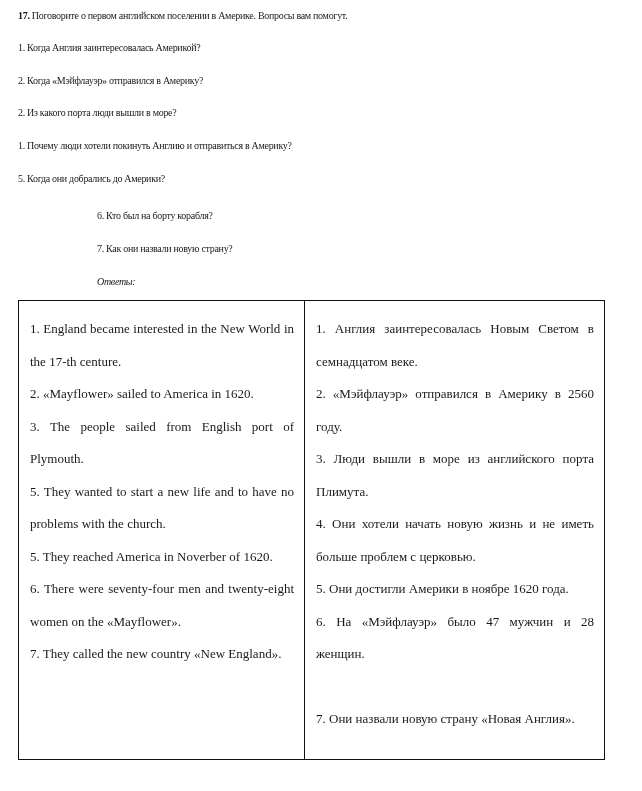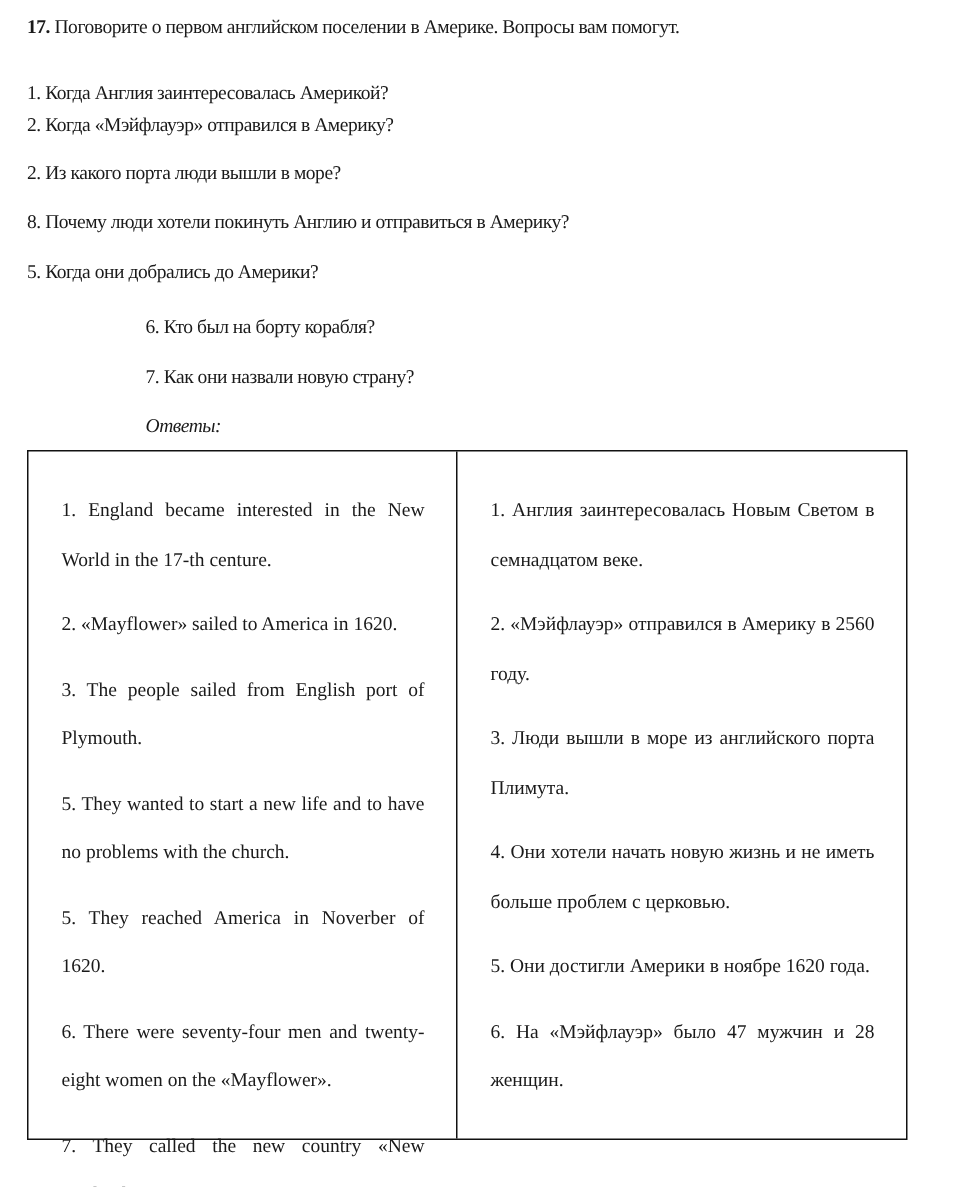--- a/index.html
+++ b/index.html
@@ -3,21 +3,21 @@
   <meta charset="utf-8">
   <style>
     html, body { margin: 0; padding: 0; background: #ffffff; }
     body {
       width: 642px; height: 791px; position: relative; overflow: hidden;
       font-family: "DejaVu Serif", "Liberation Serif", serif;
       color: #1a1a1a;
     }
     .line {
       position: absolute; left: 18px; white-space: nowrap;
-      font-size: 13px; letter-spacing: -0.3px;
+      font-size: 10px; letter-spacing: -0.3px;
       font-family: "Liberation Serif", serif;
     }
     .line.indent { left: 52px; margin-left: 45px; }
     .num-bold { font-weight: bold; }
     .answers-label { font-style: italic; }
     .table {
       position: absolute; left: 18px; top: 300px;
       width: 587px; height: 460px;
       border: 1.5px solid #111;
       box-sizing: border-box;
@@ -25,35 +25,35 @@
     }
     .col {
       box-sizing: border-box; position: relative;
       padding: 12px 10px 0 11px;
       font-family: "Liberation Serif", serif;
       font-size: 13px; line-height: 32.5px;
       text-align: justify;
     }
     .col.left { width: 286px; border-right: 1.5px solid #111; }
     .col.right { width: 299px; }
-    .para { margin: 11px; }
+    .para { margin: 0; }
     .spacer { height: 32.5px; }
   </style>
 </head>
 <body>
 
 <div class="line" style="top:10px;">
   <span class="num-bold">17.</span>
   <span>Поговорите о первом английском поселении в Америке. Вопросы вам помогут.</span>
 </div>
 
-<div class="line" style="top:54px;text-align:right;">1. Когда Англия заинтересовалась Америкой?</div>
+<div class="line" style="top:42px;text-align:right;">1. Когда Англия заинтересовалась Америкой?</div>
 <div class="line" style="top:75px;">2. Когда «Мэйфлауэр» отправился в Америку?</div>
 <div class="line" style="top:107px;">2. Из какого порта люди вышли в море?</div>
-<div class="line" style="top:140px;">8. Почему люди хотели покинуть Англию и отправиться в Америку?</div>
+<div class="line" style="top:140px;">1. Почему люди хотели покинуть Англию и отправиться в Америку?</div>
 <div class="line" style="top:173px;">5. Когда они добрались до Америки?</div>
 <div class="line indent" style="top:210px;">6. Кто был на борту корабля?</div>
 <div class="line indent" style="top:243px;">7. Как они назвали новую страну?</div>
 <div class="line indent answers-label" style="top:276px;">Ответы:</div>
 
 <div class="table">
   <div class="col left">
     <p class="para">1. England became interested in the New World in the 17-th centure.</p>
     <p class="para">2. «Mayflower» sailed to America in 1620.</p>
     <p class="para">3. The people sailed from English port of Plymouth.</p>

